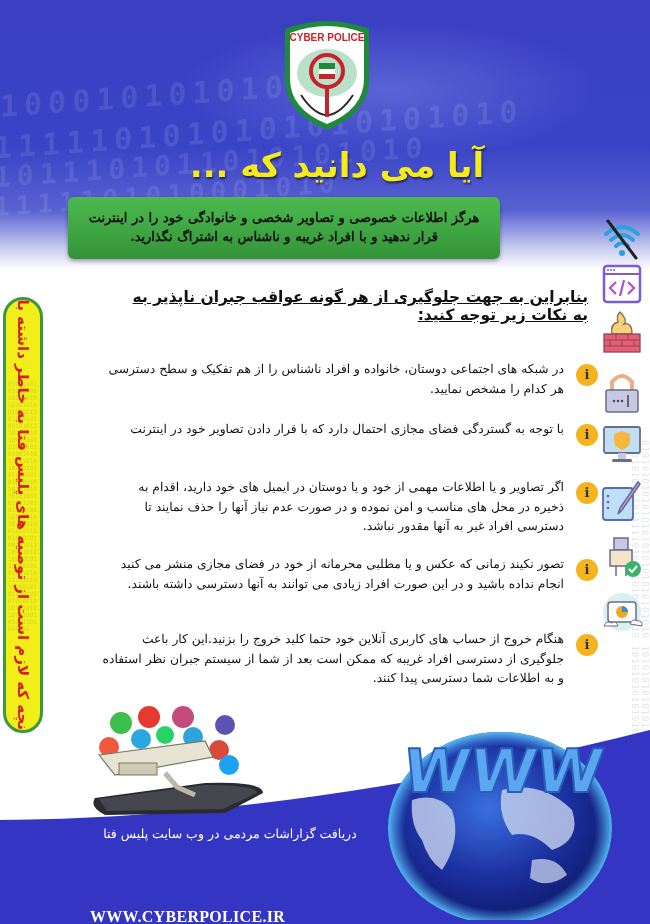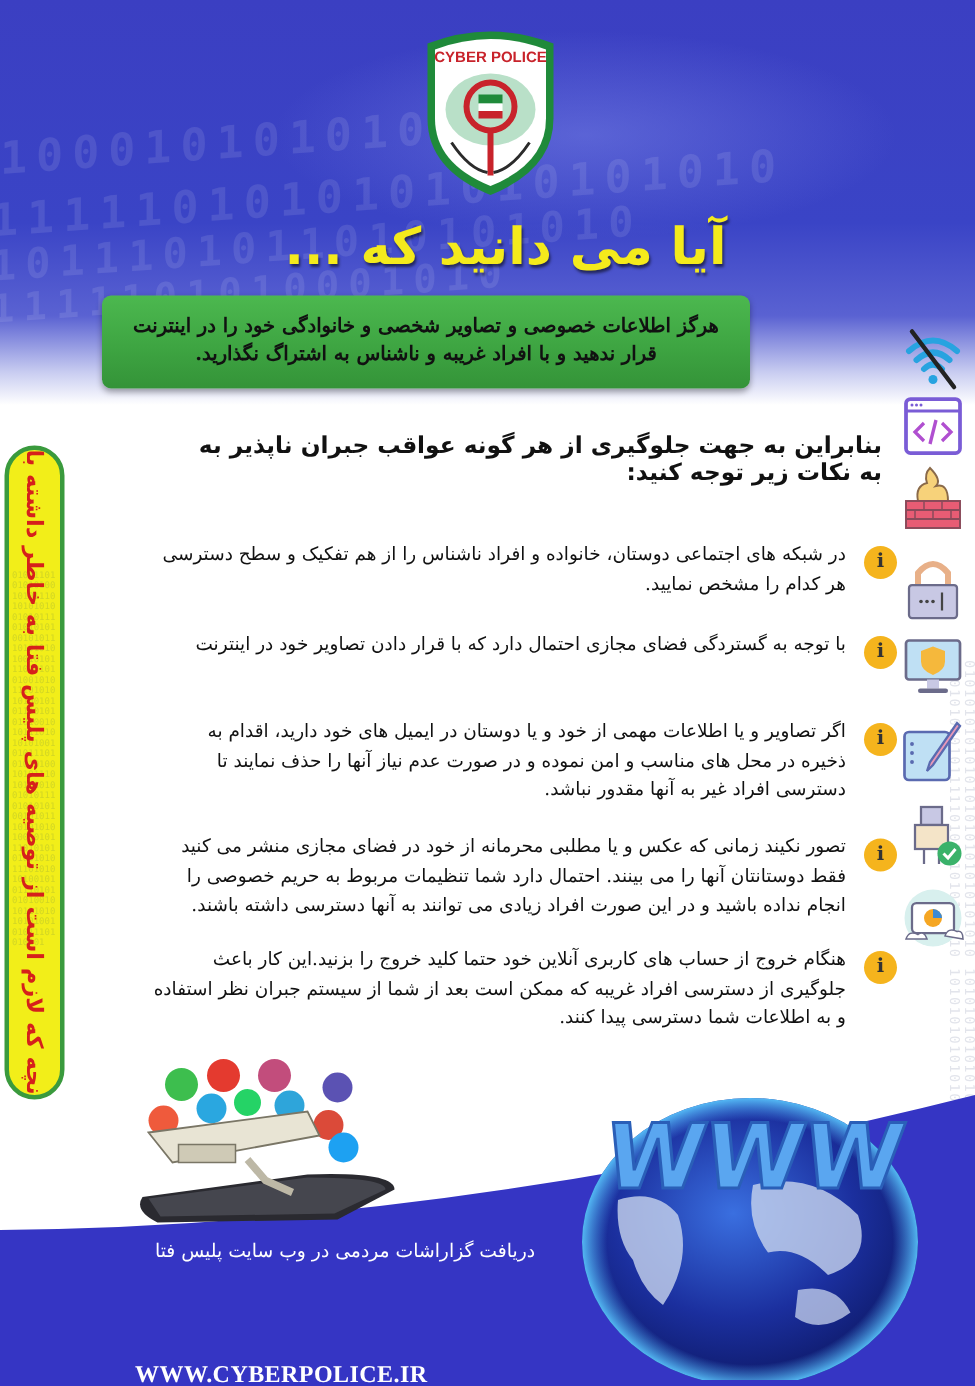--- a/index.html
+++ b/index.html
@@ -38,21 +38,21 @@
     background: linear-gradient(180deg, #4cb84f 0%, #3ea542 55%, #349338 100%);
     border-radius: 6px; box-shadow: 0 2px 4px rgba(0,0,0,0.35);
     direction: rtl; text-align: center; color: #111;
     font-family: "DejaVu Serif", serif; font-weight: bold; font-size: 13px; line-height: 19px;
     padding-top: 11px;
   }
 
   
   .intro {
     position: absolute; right: 62px; top: 288px; width: 520px; direction: rtl; text-align: right;
-    font-family: "DejaVu Sans", sans-serif; font-weight: bold; font-size: 15.5px; line-height: 18px; color: #111;
+    font-family: "DejaVu Sans", sans-serif; font-weight: bold; font-size: 15.5px; line-height: 18px; color: #111; text-decoration: underline;
   }
 
   
   .item {
     position: absolute; right: 52px; width: 530px; direction: rtl; display: flex; align-items: flex-start;
   }
   .item .info {
     flex: 0 0 22px; width: 22px; height: 22px; border-radius: 50%;
     background: #f5b41d; color: #333; font-family: "DejaVu Serif", serif; font-weight: bold;
     font-size: 13px; text-align: center; line-height: 22px; margin-left: 12px; margin-top: 4px;
@@ -164,21 +164,20 @@
     <div>اگر تصاویر و یا اطلاعات مهمی از خود و یا دوستان در ایمیل های خود دارید، اقدام به</div>
     <div>ذخیره در محل های مناسب و امن نموده و در صورت عدم نیاز آنها را حذف نمایند تا</div>
     <div>دسترسی افراد غیر به آنها مقدور نباشد.</div>
   </div>
 </div>
 
 <div class="item" style="top:555px;">
   <div class="info">i</div>
   <div class="text">
     <div>تصور نکیند زمانی که عکس و یا مطلبی محرمانه از خود در فضای مجازی منشر می کنید</div>
-    <div>فقط دوستانتان آنها را می بینند. احتمال دارد شما تنظیمات مربوط به حریم خصوصی را</div>
     <div>انجام نداده باشید و در این صورت افراد زیادی می توانند به آنها دسترسی داشته باشند.</div>
   </div>
 </div>
 
 <div class="item" style="top:630px;">
   <div class="info">i</div>
   <div class="text">
     <div>هنگام خروج از حساب های کاربری آنلاین خود حتما کلید خروج را بزنید.این کار باعث</div>
     <div>جلوگیری از دسترسی افراد غریبه که ممکن است بعد از شما از سیستم جبران نظر استفاده</div>
     <div>و به اطلاعات شما دسترسی پیدا کنند.</div>

